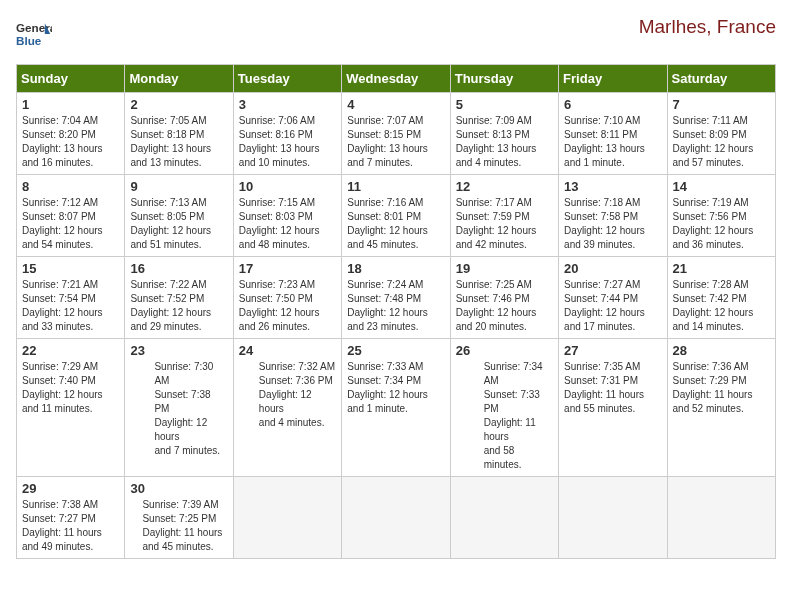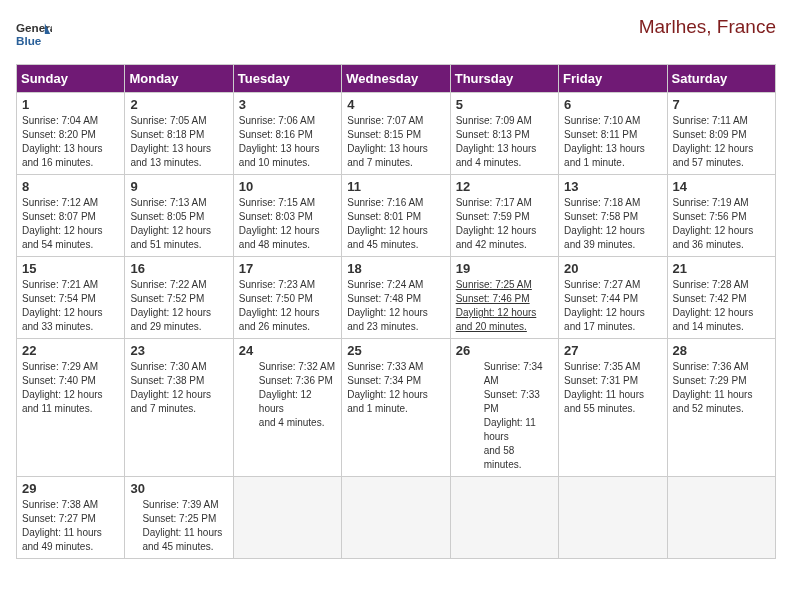--- a/index.html
+++ b/index.html
@@ -36,21 +36,21 @@
     .location {
       font-size: 19px;
       color: #7f1d1d;
     }
     table {
       width: 100%;
       border-collapse: collapse;
       table-layout: fixed;
     }
     th {
-      background-color: #701a75;
+      background-color: #4d7c0f;
       color: #fff;
       font-size: 13px;
       font-weight: bold;
       padding: 6px 4px;
       text-align: left;
       border: 1px solid #ccc;
     }
     td {
       border: 1px solid #ccc;
       vertical-align: top;
@@ -229,21 +229,21 @@
         </td>
         <td>
           <span class="day-num">18</span>
           <div class="day-info" style="white-space: pre-line;">Sunrise: 7:24 AM
 Sunset: 7:48 PM
 Daylight: 12 hours
 and 23 minutes.</div>
         </td>
         <td>
           <span class="day-num">19</span>
-          <div class="day-info" style="white-space: pre-line; text-decoration: underline;">Sunrise: 7:25 AM
+          <div class="day-info" style="white-space: pre-line;">Sunrise: 7:25 AM
 Sunset: 7:46 PM
 Daylight: 12 hours
 and 20 minutes.</div>
         </td>
         <td>
           <span class="day-num">20</span>
           <div class="day-info" style="white-space: pre-line;">Sunrise: 7:27 AM
 Sunset: 7:44 PM
 Daylight: 12 hours
 and 17 minutes.</div>
@@ -259,21 +259,21 @@
       <tr>
         <td>
           <span class="day-num">22</span>
           <div class="day-info" style="white-space: pre-line;">Sunrise: 7:29 AM
 Sunset: 7:40 PM
 Daylight: 12 hours
 and 11 minutes.</div>
         </td>
         <td>
           <span class="day-num">23</span>
-          <div class="day-info" style="white-space: pre-line;">Sunrise: 7:30 AM
+          <div class="day-info" style="white-space: pre-line; margin-left: 24px;">Sunrise: 7:30 AM
 Sunset: 7:38 PM
 Daylight: 12 hours
 and 7 minutes.</div>
         </td>
         <td>
           <span class="day-num">24</span>
           <div class="day-info" style="white-space: pre-line; margin-left: 20px;">Sunrise: 7:32 AM
 Sunset: 7:36 PM
 Daylight: 12 hours
 and 4 minutes.</div>

